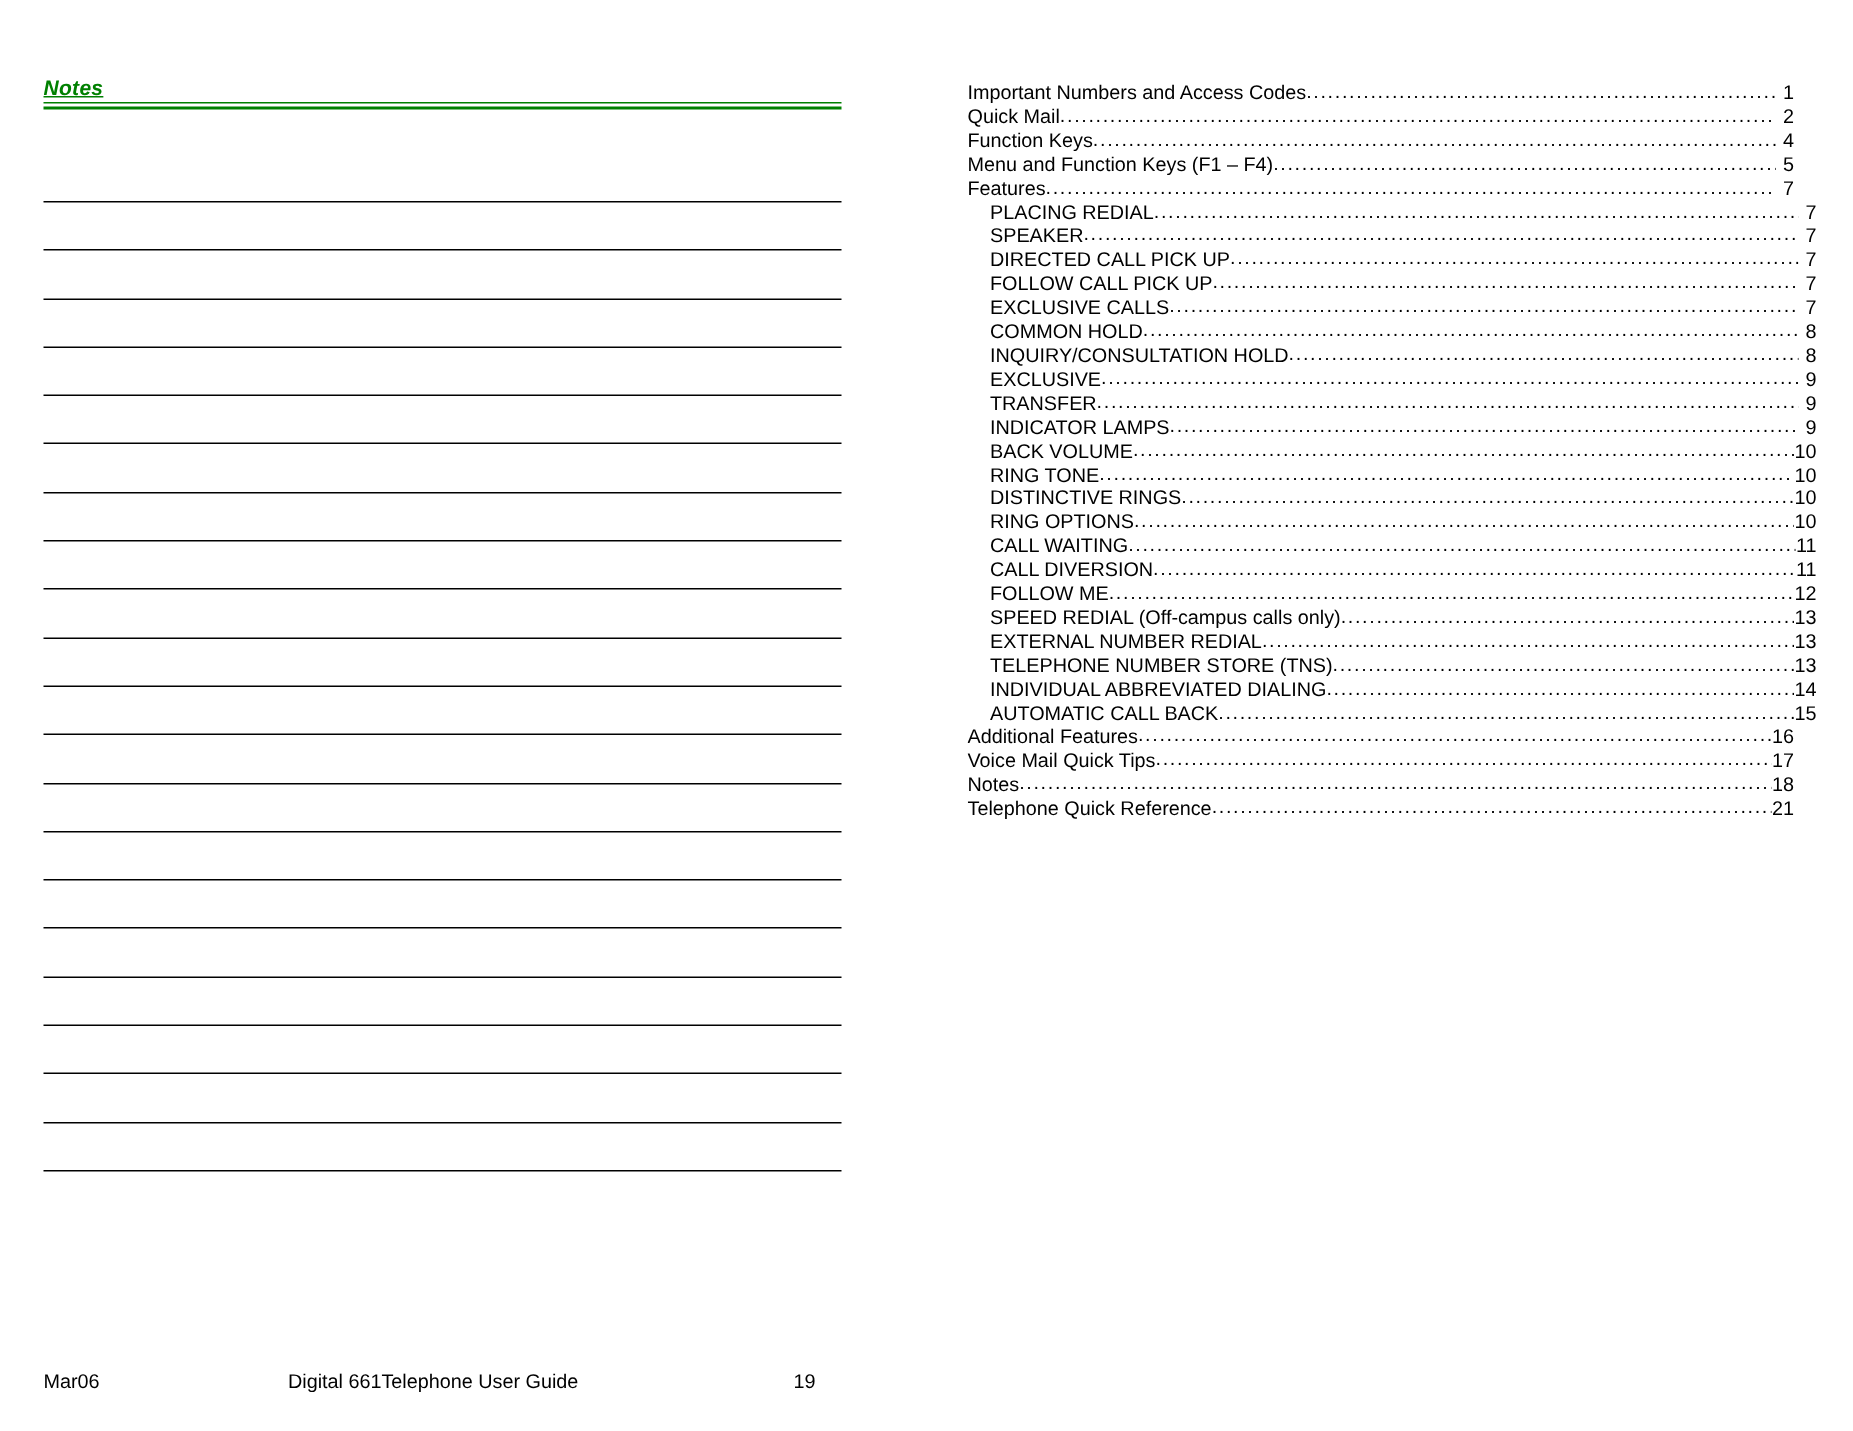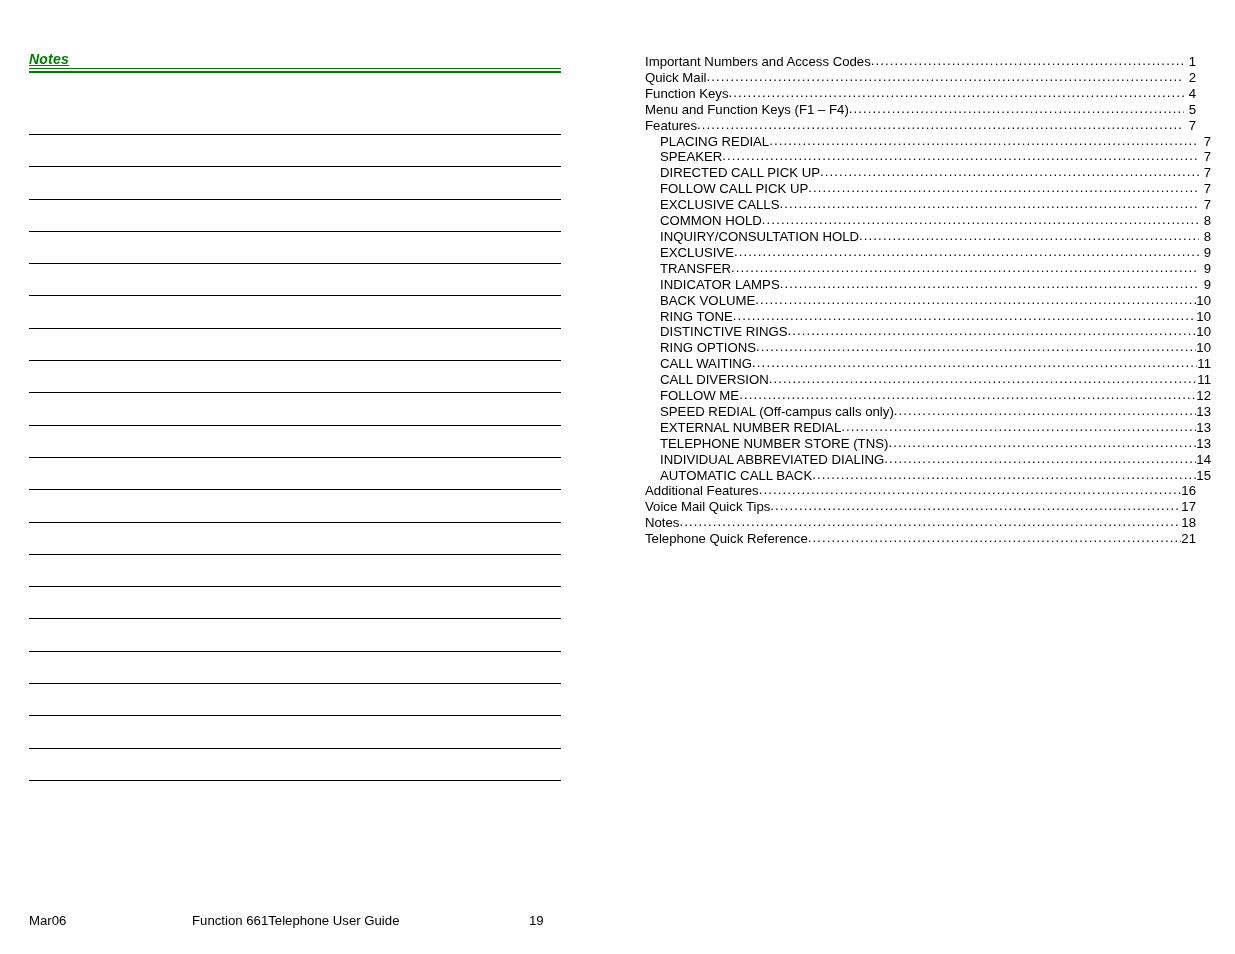--- a/index.html
+++ b/index.html
@@ -319,15 +319,15 @@
       <div class="toc-entry level-1">
         <span class="toc-label">Telephone Quick Reference</span>
         <span class="toc-leader">........................................................................................................................................................................................................</span>
         <span class="toc-page">21</span>
       </div>
     </div>
 </div>
 
 <div id="page-footer">
   <span id="footer-date">Mar06</span>
-  <span id="footer-title">Function 661Telephone User Guide</span>
+  <span id="footer-title">Digital 661Telephone User Guide</span>
   <span id="footer-number">19</span>
 </div>
 
 </body></html>

